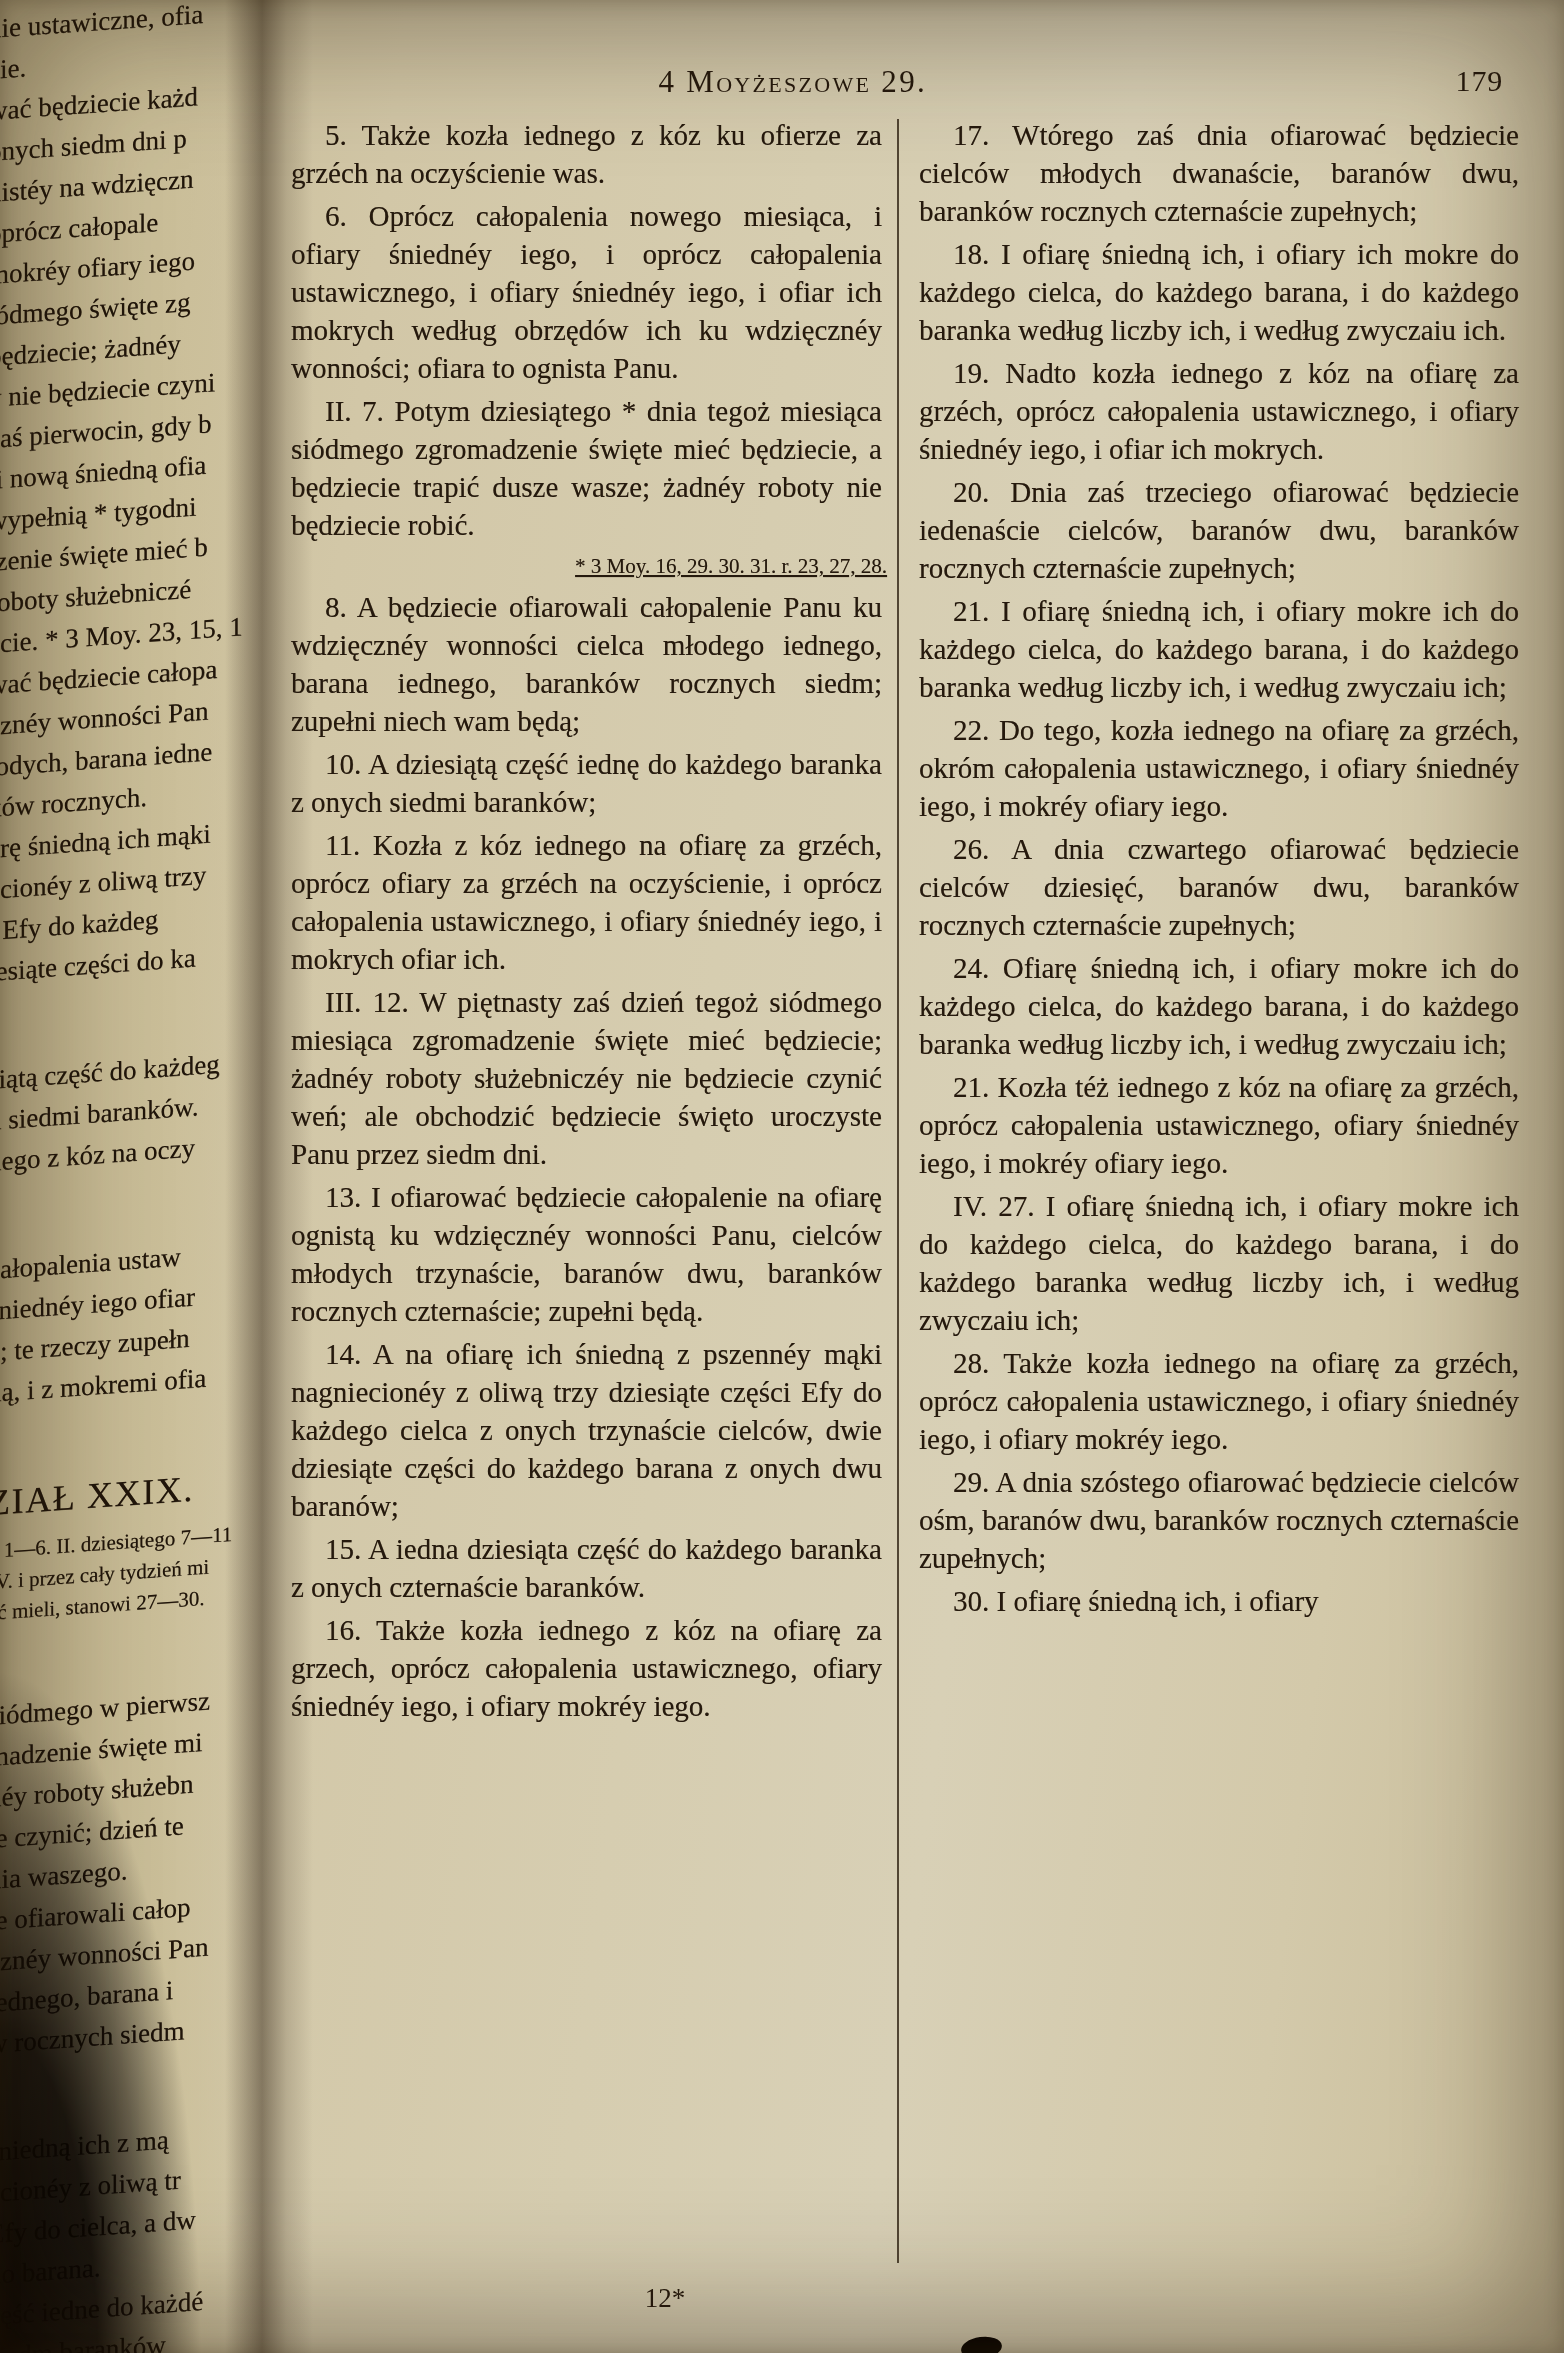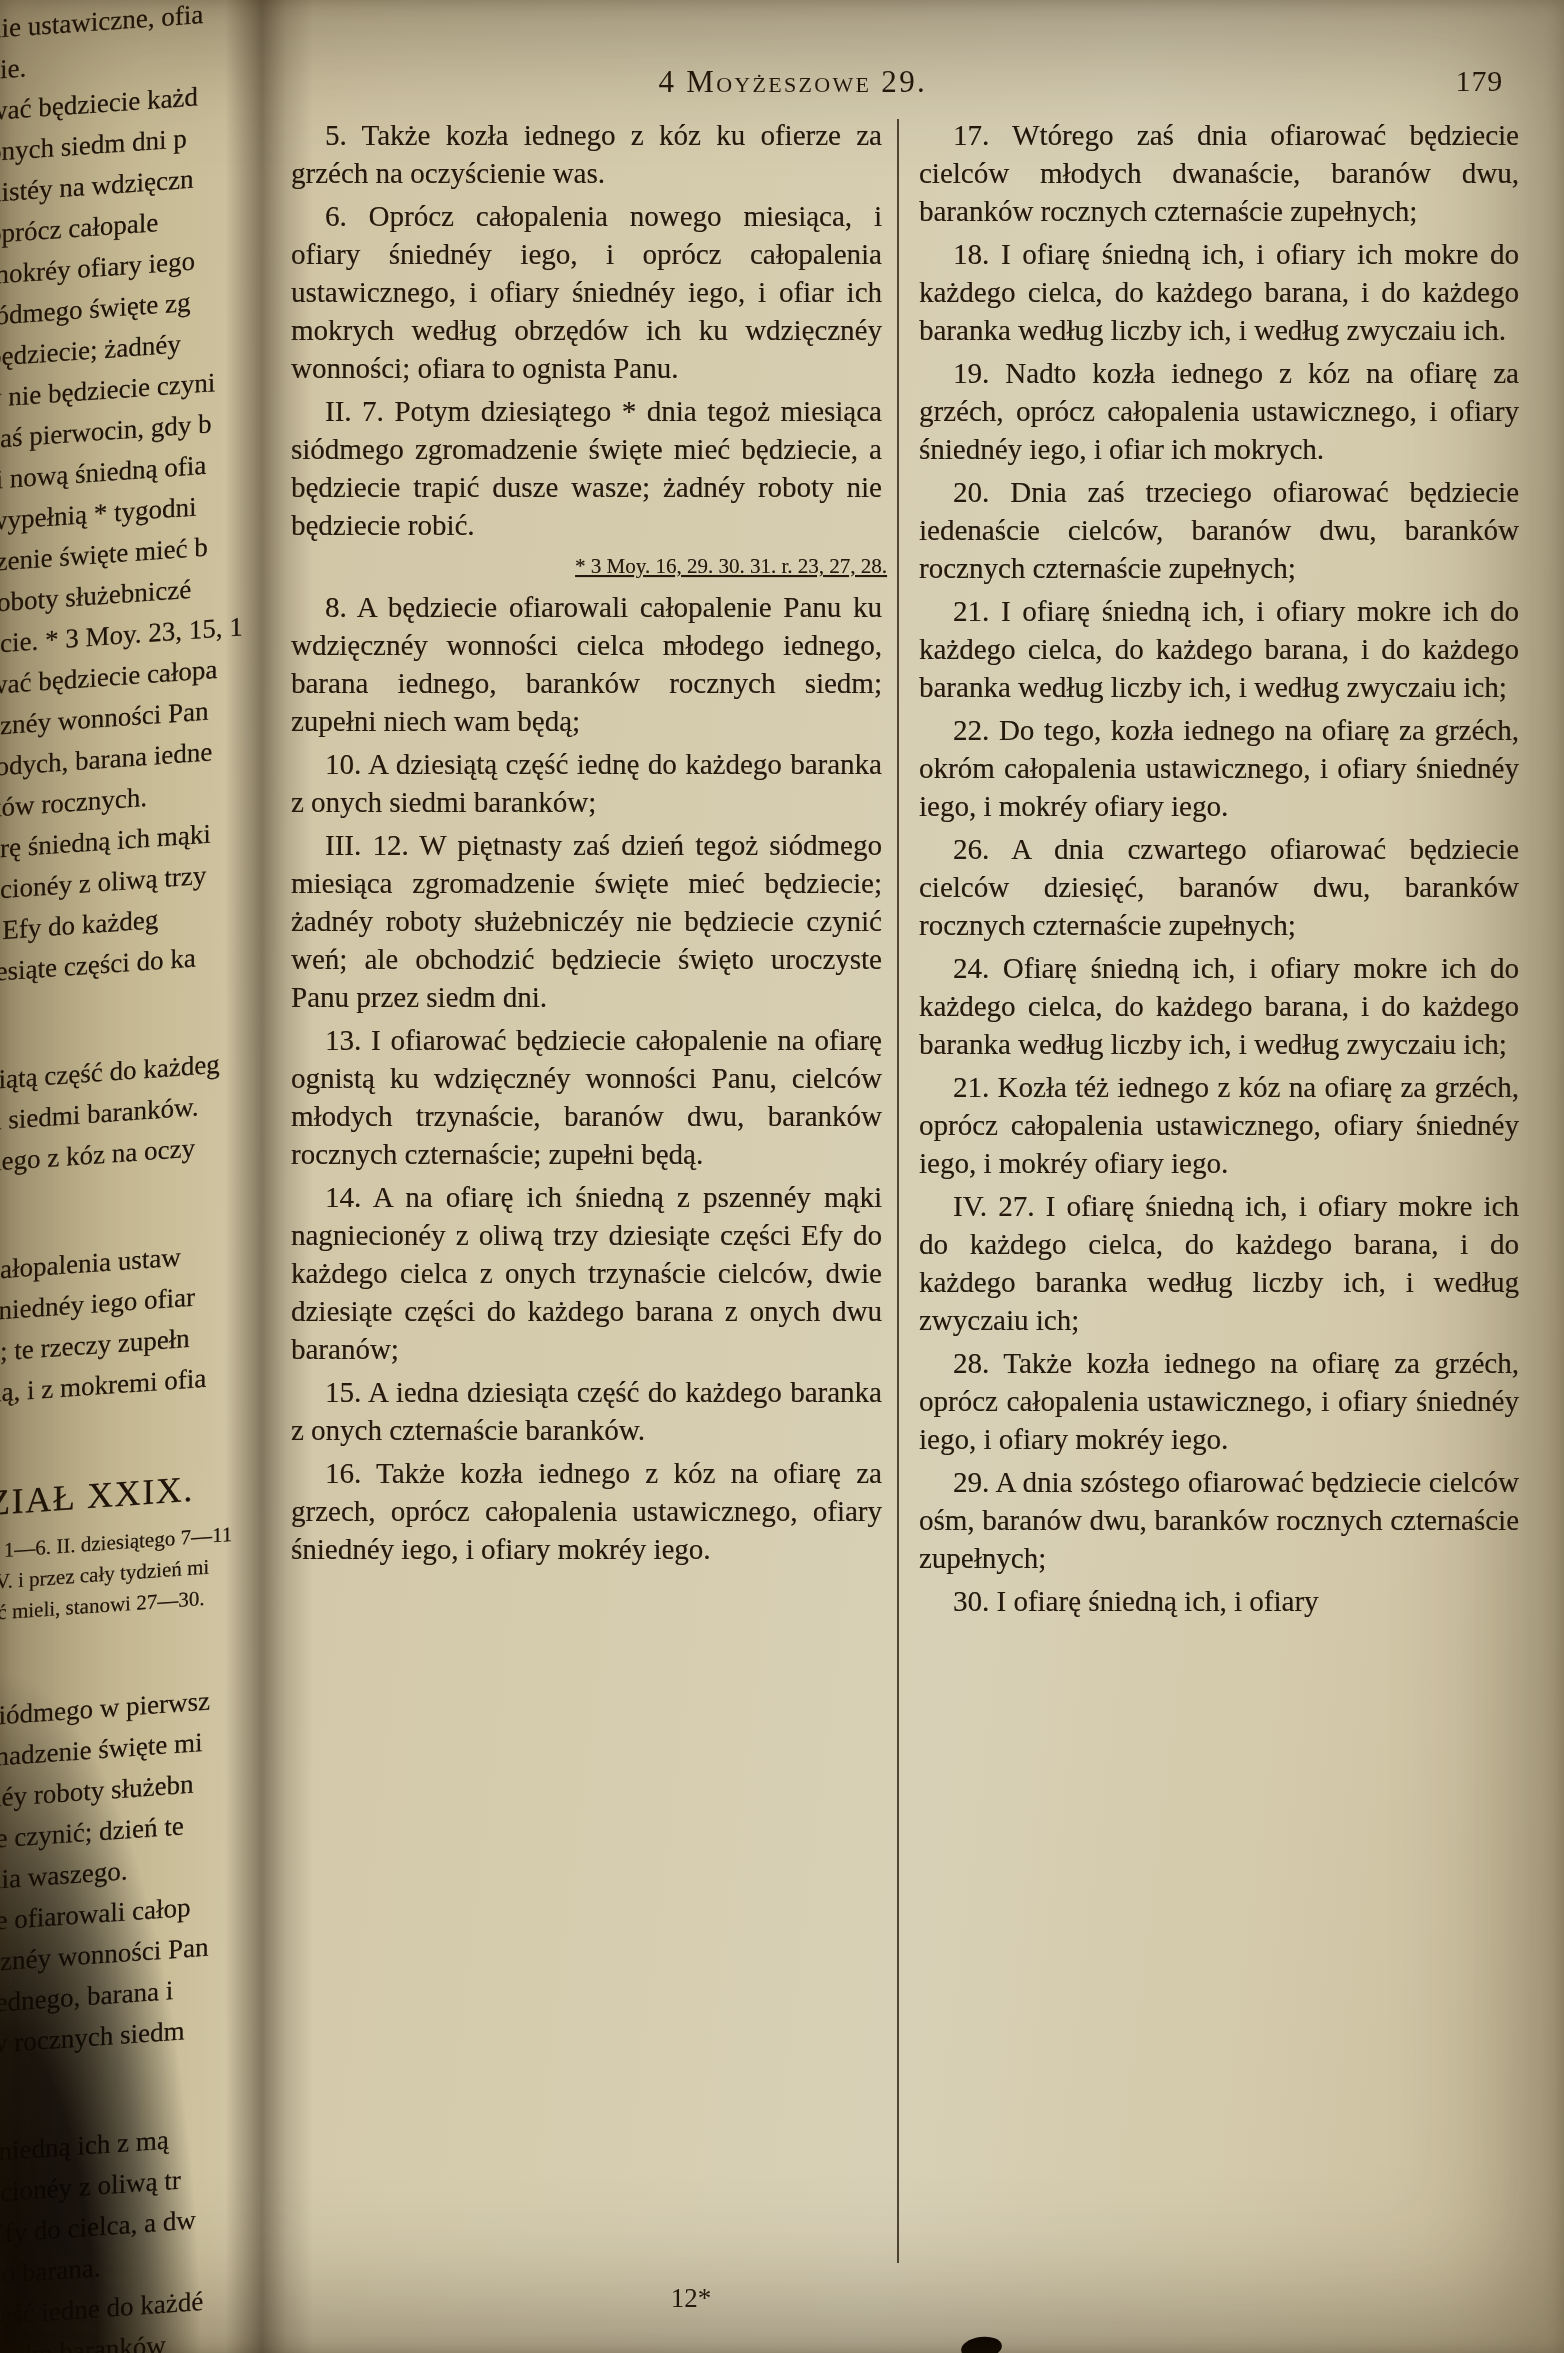--- a/index.html
+++ b/index.html
@@ -68,21 +68,21 @@
   .col p{margin:5px;}
   .col p.verse{text-indent:34px;}
   .col p.footnote{
     font-size:21px;line-height:34px;text-align:right;text-indent:0;margin:0 0;text-decoration:underline;
   }
   .divider{
     position:absolute;left:897px;top:119px;width:1.6px;height:2144px;
     background:#3a2d1c;opacity:.85;
   }
   .footer{
-    position:absolute;top:2283px;left:644px;width:94px;
+    position:absolute;top:2283px;left:618px;width:94px;
     text-align:center;font-size:27px;
   }
 </style>
 </head>
 <body>
 
 <div class="scan">
 
   <div class="margin-area">
     <div class="margin-strip">
@@ -158,20 +158,21 @@
   <div class="title">4 Moyżeszowe 29.</div>
   <div class="page-number">179</div>
 
   <div class="col col-left">
       <p class="verse">5. Także kozła iednego z kóz ku ofierze za grzéch na oczyścienie was.</p>
       <p class="verse">6. Oprócz całopalenia nowego miesiąca, i ofiary śniednéy iego, i oprócz całopalenia ustawicznego, i ofiary śniednéy iego, i ofiar ich mokrych według obrzędów ich ku wdzięcznéy wonności; ofiara to ognista Panu.</p>
       <p class="verse">II. 7. Potym dziesiątego * dnia tegoż miesiąca siódmego zgromadzenie święte mieć będziecie, a będziecie trapić dusze wasze; żadnéy roboty nie będziecie robić.</p>
       <p class="footnote">* 3 Moy. 16, 29. 30. 31.   r. 23, 27, 28.</p>
       <p class="verse">8. A będziecie ofiarowali całopalenie Panu ku wdzięcznéy wonności cielca młodego iednego, barana iednego, baranków rocznych siedm; zupełni niech wam będą;</p>
       <p class="verse">10. A dziesiątą część iednę do każdego baranka z onych siedmi baranków;</p>
+      <p class="verse">11. Kozła z kóz iednego na ofiarę za grzéch, oprócz ofiary za grzéch na oczyścienie, i oprócz całopalenia ustawicznego, i ofiary śniednéy iego, i mokrych ofiar ich.</p>
       <p class="verse">III. 12. W piętnasty zaś dzień tegoż siódmego miesiąca zgromadzenie święte mieć będziecie; żadnéy roboty służebniczéy nie będziecie czynić weń; ale obchodzić będziecie święto uroczyste Panu przez siedm dni.</p>
       <p class="verse">13. I ofiarować będziecie całopalenie na ofiarę ognistą ku wdzięcznéy wonności Panu, cielców młodych trzynaście, baranów dwu, baranków rocznych czternaście; zupełni będą.</p>
       <p class="verse">14. A na ofiarę ich śniedną z pszennéy mąki nagniecionéy z oliwą trzy dziesiąte części Efy do każdego cielca z onych trzynaście cielców, dwie dziesiąte części do każdego barana z onych dwu baranów;</p>
       <p class="verse">15. A iedna dziesiąta część do każdego baranka z onych czternaście baranków.</p>
       <p class="verse">16. Także kozła iednego z kóz na ofiarę za grzech, oprócz całopalenia ustawicznego, ofiary śniednéy iego, i ofiary mokréy iego.</p>
     </div>
   <div class="divider"></div>
   <div class="col col-right">
       <p class="verse">17. Wtórego zaś dnia ofiarować będziecie cielców młodych dwanaście, baranów dwu, baranków rocznych czternaście zupełnych;</p>
       <p class="verse">18. I ofiarę śniedną ich, i ofiary ich mokre do każdego cielca, do każdego barana, i do każdego baranka według liczby ich, i według zwyczaiu ich.</p>

